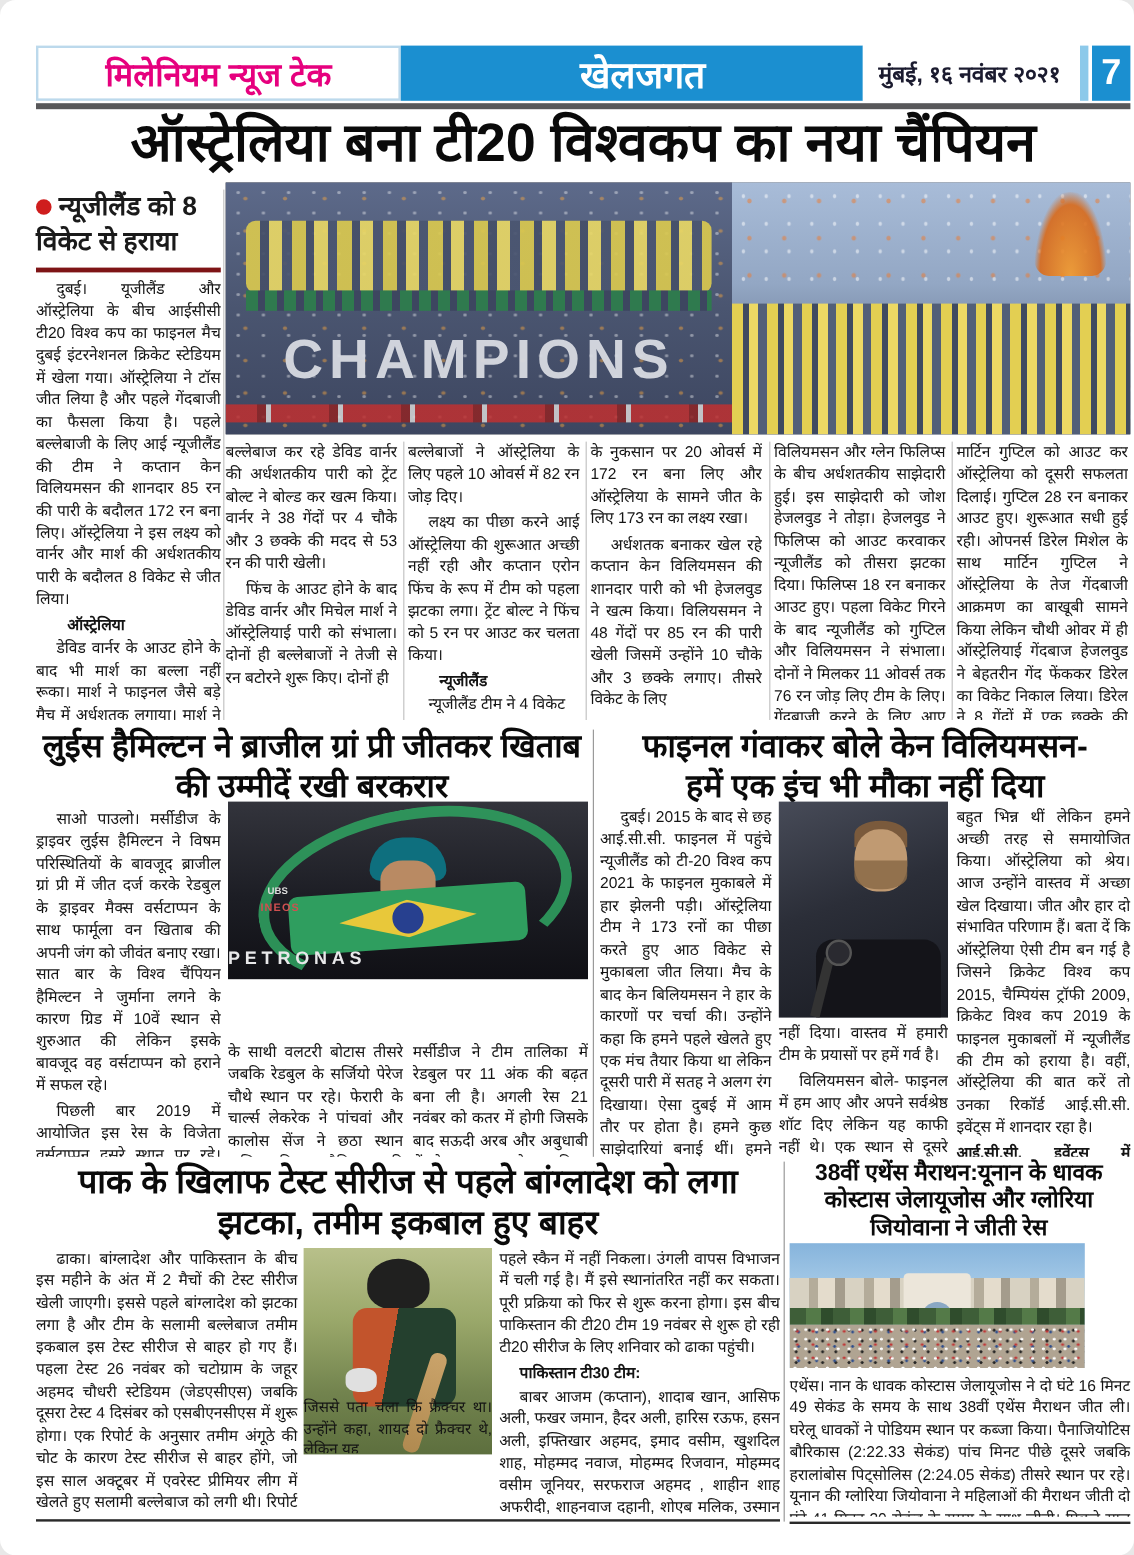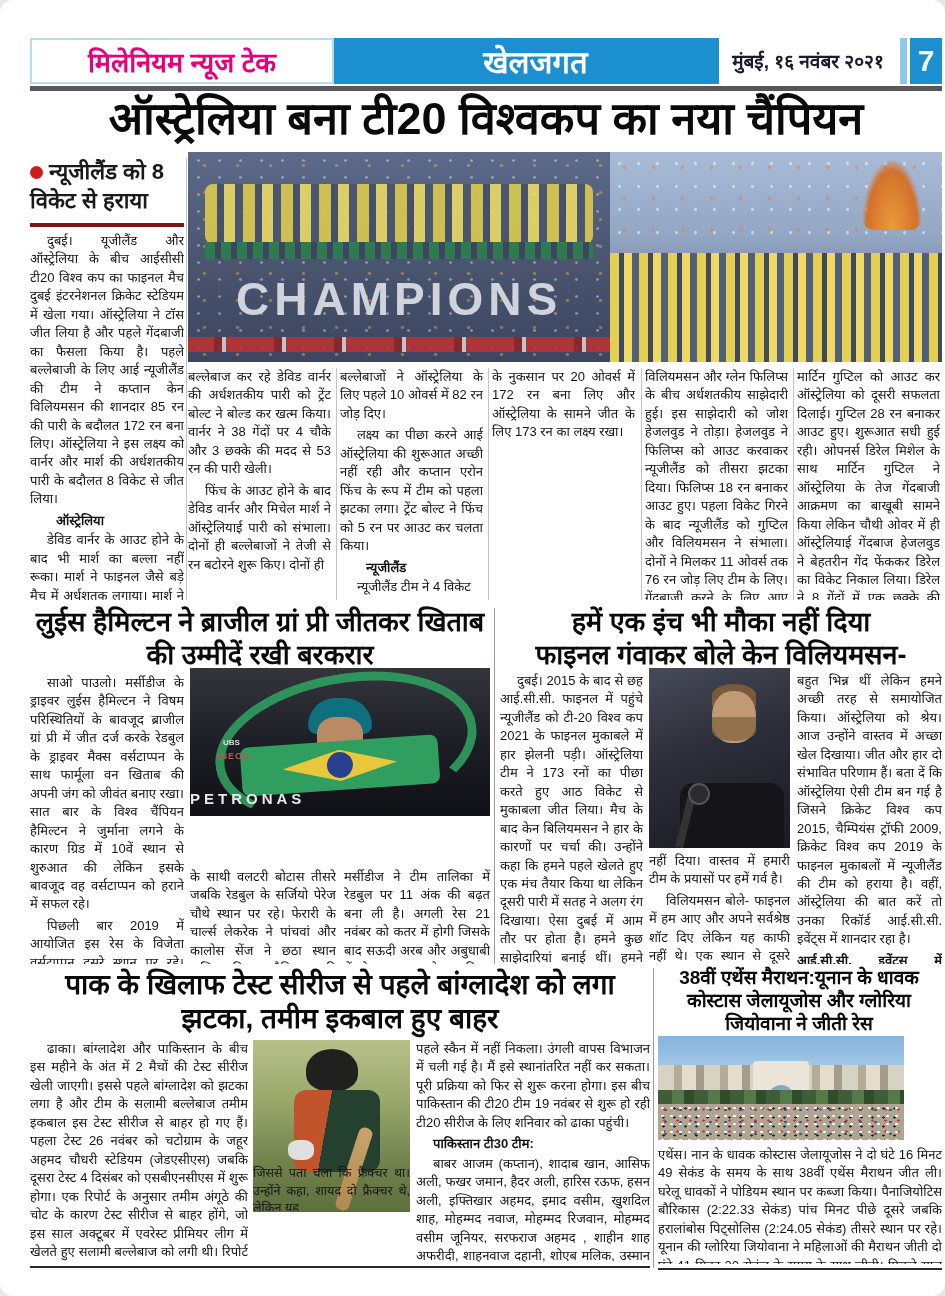--- a/index.html
+++ b/index.html
@@ -156,20 +156,21 @@
     <p>फिंच के आउट होने के बाद डेविड वार्नर और मिचेल मार्श ने ऑस्ट्रेलियाई पारी को संभाला। दोनों ही बल्लेबाजों ने तेजी से रन बटोरने शुरू किए। दोनों ही</p>
   </div>
   <div class="col" style="left:340px;top:368px;width:143px;height:232px;">
     <p class="cont">बल्लेबाजों ने ऑस्ट्रेलिया के लिए पहले 10 ओवर्स में 82 रन जोड़ दिए।</p>
     <p>लक्ष्य का पीछा करने आई ऑस्ट्रेलिया की शुरूआत अच्छी नहीं रही और कप्तान एरोन फिंच के रूप में टीम को पहला झटका लगा। ट्रेंट बोल्ट ने फिंच को 5 रन पर आउट कर चलता किया।</p>
     <p class="subhd">न्यूजीलैंड</p>
     <p>न्यूजीलैंड टीम ने 4 विकेट</p>
   </div>
   <div class="col" style="left:492px;top:368px;width:143px;height:232px;">
     <p class="cont">के नुकसान पर 20 ओवर्स में 172 रन बना लिए और ऑस्ट्रेलिया के सामने जीत के लिए 173 रन का लक्ष्य रखा।</p>
+    <p>अर्धशतक बनाकर खेल रहे कप्तान केन विलियमसन की शानदार पारी को भी हेजलवुड ने खत्म किया। विलियसमन ने 48 गेंदों पर 85 रन की पारी खेली जिसमें उन्होंने 10 चौके और 3 छक्के लगाए। तीसरे विकेट के लिए</p>
   </div>
   <div class="col" style="left:645px;top:368px;width:143px;height:232px;">
     <p class="cont">विलियमसन और ग्लेन फिलिप्स के बीच अर्धशतकीय साझेदारी हुई। इस साझेदारी को जोश हेजलवुड ने तोड़ा। हेजलवुड ने फिलिप्स को आउट करवाकर न्यूजीलैंड को तीसरा झटका दिया। फिलिप्स 18 रन बनाकर आउट हुए। पहला विकेट गिरने के बाद न्यूजीलैंड को गुप्टिल और विलियमसन ने संभाला। दोनों ने मिलकर 11 ओवर्स तक 76 रन जोड़ लिए टीम के लिए। गेंदबाजी करने के लिए आए एडम जंपा ने</p>
   </div>
   <div class="col" style="left:797px;top:368px;width:143px;height:232px;">
     <p class="cont">मार्टिन गुप्टिल को आउट कर ऑस्ट्रेलिया को दूसरी सफलता दिलाई। गुप्टिल 28 रन बनाकर आउट हुए। शुरूआत सधी हुई रही। ओपनर्स डिरेल मिशेल के साथ मार्टिन गुप्टिल ने ऑस्ट्रेलिया के तेज गेंदबाजी आक्रमण का बाखूबी सामने किया लेकिन चौथी ओवर में ही ऑस्ट्रेलियाई गेंदबाज हेजलवुड ने बेहतरीन गेंद फेंककर डिरेल का विकेट निकाल लिया। डिरेल ने 8 गेंदों में एक छक्के की मदद से 11 रन बनाए।</p>
   </div>
 
   <div class="vline" style="left:186px;top:158px;height:442px;"></div>
   <div class="vline" style="left:336px;top:368px;height:232px;"></div>
@@ -197,22 +198,22 @@
   <div class="col" style="left:190px;top:868px;width:146px;height:96px;">
     <p class="cont">के साथी वलटरी बोटास तीसरे जबकि रेडबुल के सर्जियो पेरेज चौथे स्थान पर रहे। फेरारी के चार्ल्स लेकरेक ने पांचवां और कालोस सेंज ने छठा स्थान हासिल किया। हैमिल्टन की जीत से</p>
   </div>
   <div class="col" style="left:344px;top:868px;width:146px;height:96px;">
     <p class="cont">मर्सीडीज ने टीम तालिका में रेडबुल पर 11 अंक की बढ़त बना ली है। अगली रेस 21 नवंबर को कतर में होगी जिसके बाद सऊदी अरब और अबुधाबी में रेस का आयोजन किया जाएगा।</p>
   </div>
 
   <div class="vline dark" style="left:494px;top:608px;height:356px;"></div>
 
   <div class="h2line wil-headline">
+    <div>फाइनल गंवाकर बोले केन विलियमसन-</div>
     <div>हमें एक इंच भी मौका नहीं दिया</div>
-    <div>फाइनल गंवाकर बोले केन विलियमसन-</div>
   </div>
 
   <div class="col" style="left:500px;top:672px;width:143px;height:292px;">
     <p><strong class="dl">दुबई।</strong> <span>2015 के बाद से छह आई.सी.सी. फाइनल में पहुंचे न्यूजीलैंड को टी-20 विश्व कप 2021 के फाइनल मुकाबले में हार झेलनी पड़ी। ऑस्ट्रेलिया टीम ने 173 रनों का पीछा करते हुए आठ विकेट से मुकाबला जीत लिया। मैच के बाद केन बिलियमसन ने हार के कारणों पर चर्चा की। उन्होंने कहा कि हमने पहले खेलते हुए एक मंच तैयार किया था लेकिन दूसरी पारी में सतह ने अलग रंग दिखाया। ऐसा दुबई में आम तौर पर होता है। हमने कुछ साझेदारियां बनाई थीं। हमने सोचा यह प्रतिस्पर्धी स्कोर था। यहां ऑस्ट्रेलिया पीछा करते हुए शानदार खेल दिखाया। वे शानदार रहे हैं। हमने निश्चित रूप से हर संभव प्रयास किया। लेकिन उन्होंने वास्तव में हमें एक इंच भी मौका</span></p>
   </div>
 
   <div class="photo wp" style="left:649px;top:668px;width:141px;height:180px;">
     <div class="wp-hair"></div>
     <div class="wp-head"></div>
     <div class="wp-beard"></div>

